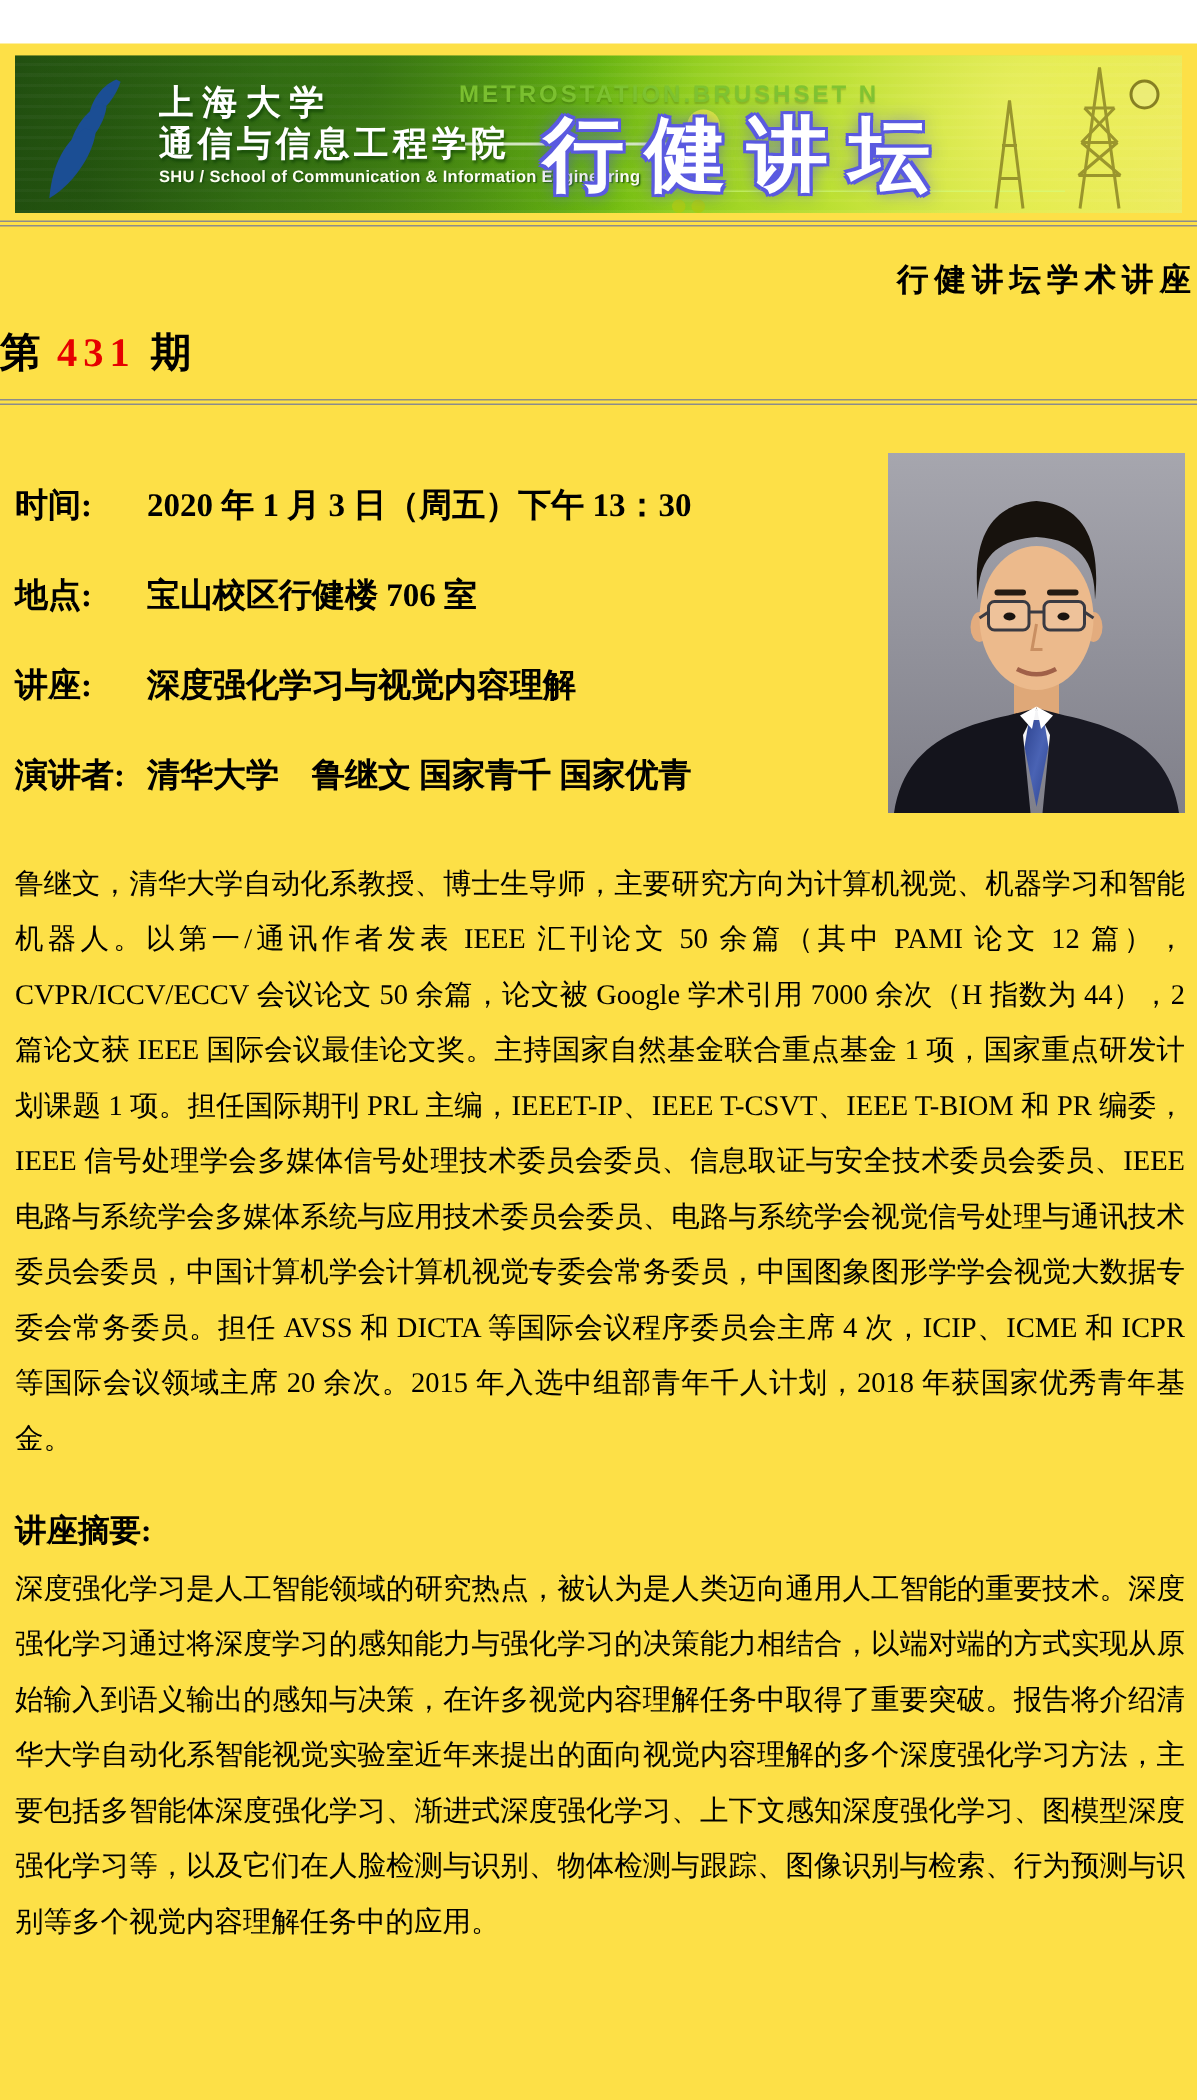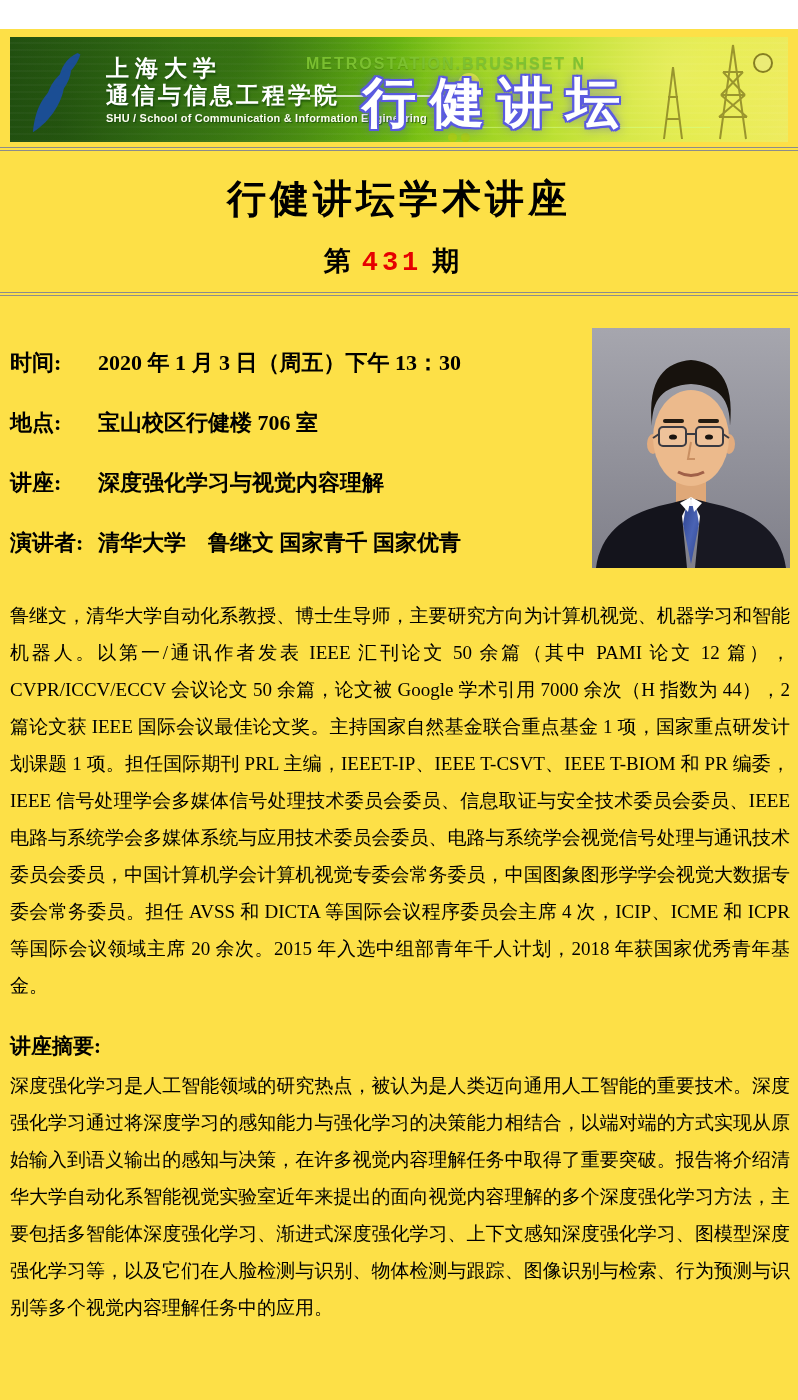--- a/index.html
+++ b/index.html
@@ -49,27 +49,27 @@
   .c4{left:451px;top:96px;width:9px;height:9px;background:#a8cc14;}
   .towers{position:absolute;right:0;top:0;width:160px;height:105px;opacity:.8;}
 
   
   .double-rule{height:4px;border-top:1px solid var(--rule-gray);border-bottom:1px solid var(--rule-gray);margin:0;}
   .rule-banner{margin-top:5px;}
   .rule-masthead{margin-top:13px;}
 
   
   .doc-title{
-    margin-top:21px;text-align:center;
+    margin-top:21px;text-align:right;
     font-family:Liberation Serif, serif;
-    font-weight:bold;font-size:39px;letter-spacing:4px;
+    font-weight:bold;font-size:21px;letter-spacing:4px;
   }
   .issue-line{
-    margin-top:17px;text-align:center;padding-right:14px;
-    font-family:Liberation Mono, monospace;
+    margin-top:17px;text-align:left;padding-right:14px;
+    font-family:Liberation Serif, serif;
     font-weight:bold;font-size:27px;letter-spacing:1px;
   }
   .issue-number{color:var(--issue-red);margin:0 10px;letter-spacing:4px;}
 
   
   .info-section{display:flex;margin:32px 8px 0 10px;}
   .info-col{flex:1;padding-top:22px;padding-right:16px;}
   .info-row{display:flex;font-weight:bold;font-size:22px;line-height:26px;margin-bottom:34px;white-space:nowrap;}
   .info-label{min-width:88px;flex:none;}
   .photo{flex:none;width:198px;height:240px;}

